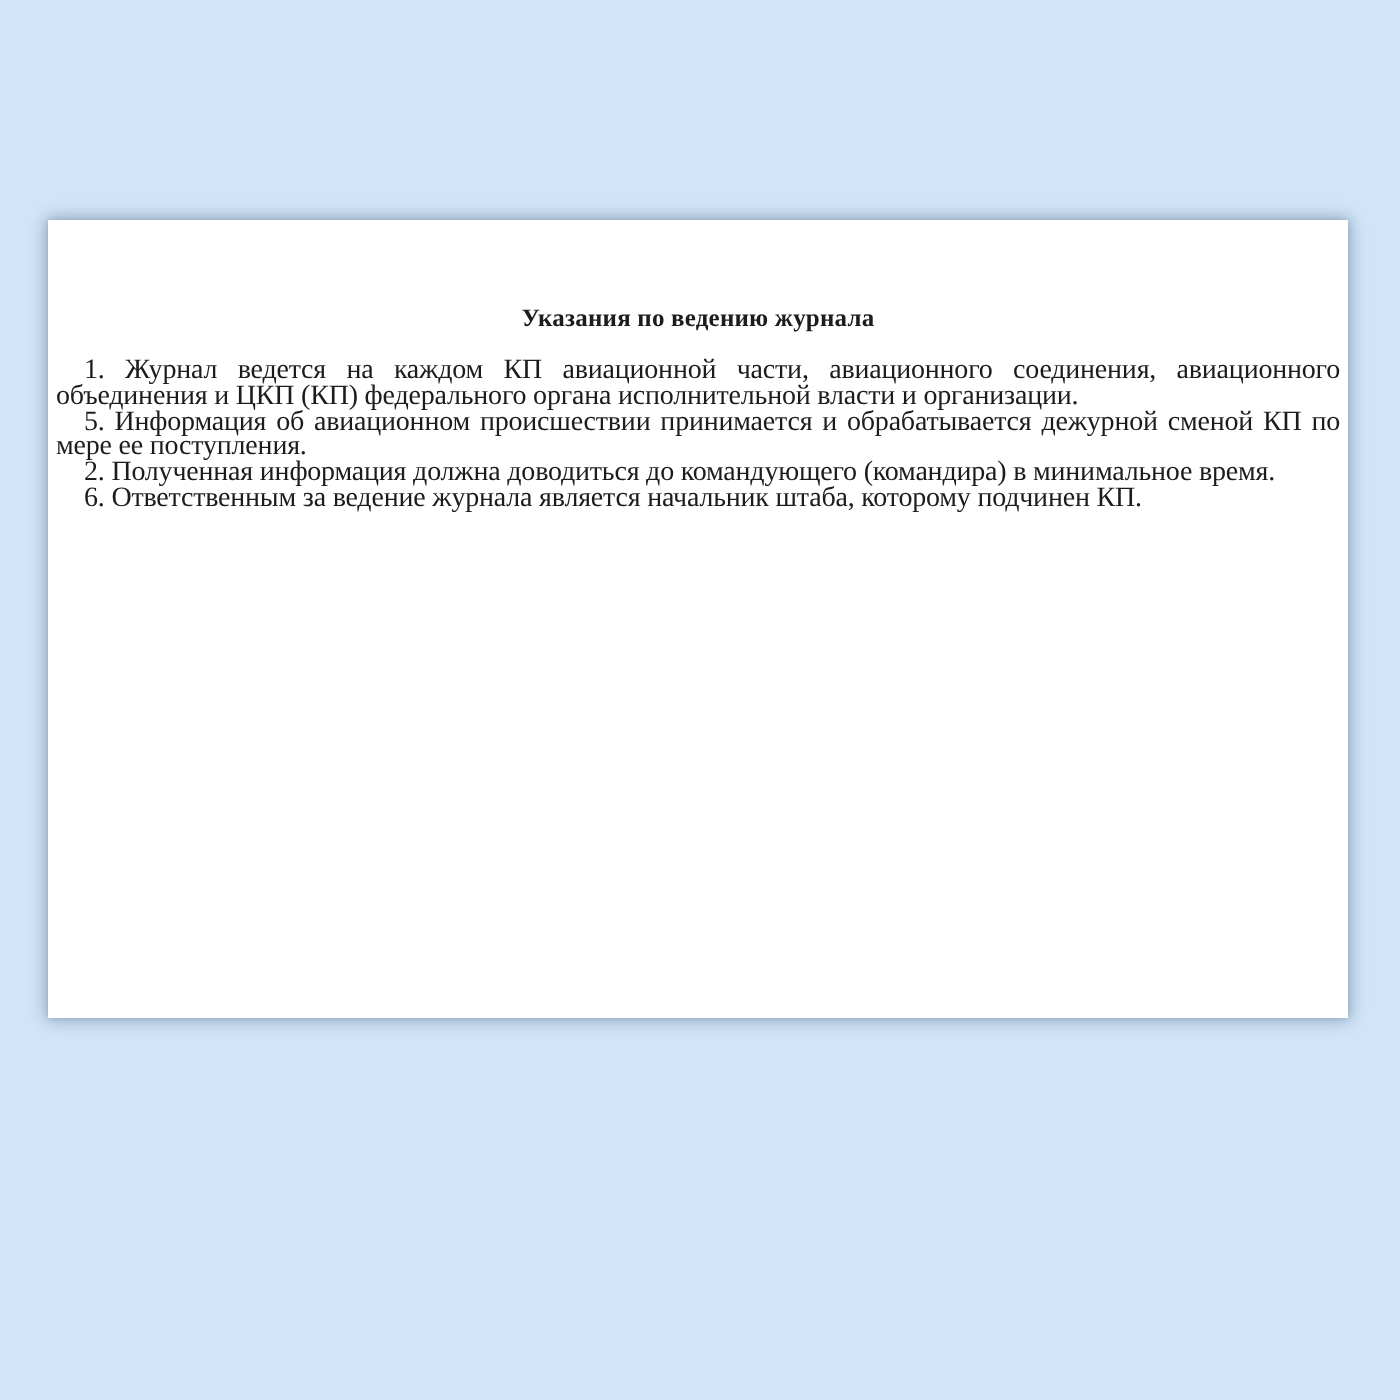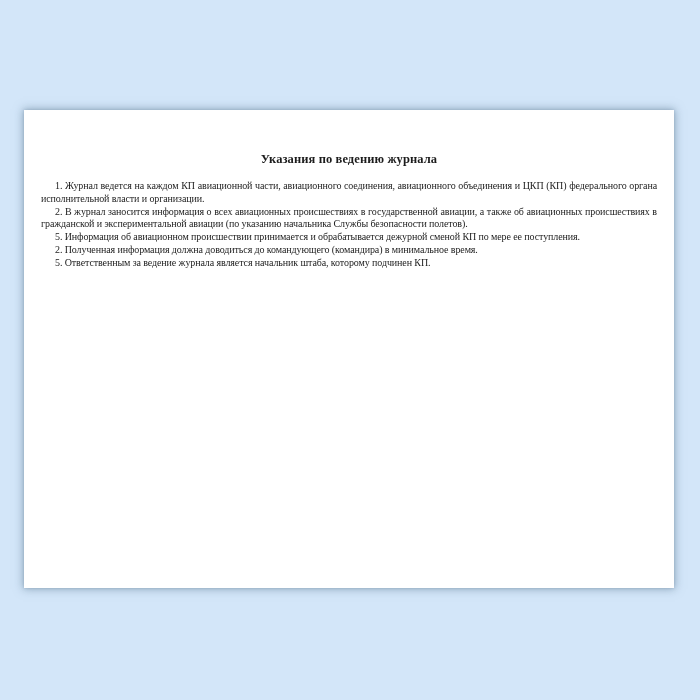--- a/index.html
+++ b/index.html
@@ -12,50 +12,49 @@
     background: #d3e6f9;
     position: relative;
     overflow: hidden;
     font-family: "Liberation Serif", "DejaVu Serif", serif;
   }
   .page {
     position: absolute;
     left: 24px;
     top: 110px;
     width: 650px;
-    height: 478px;
+    height: 399px;
     background: #ffffff;
     box-shadow: 0 0 9px 1px rgba(96, 124, 150, 0.55),
                 0 0 3px rgba(96, 124, 150, 0.35);
     box-sizing: border-box;
-    padding: 0 17px;
+    padding: 0 4px;
   }
   .doc-title {
     margin: 42px 0 13px 0;
     font-size: 12.5px;
     font-weight: bold;
     text-align: center;
     color: #1c1c1c;
     letter-spacing: 0.1px;
   }
   .doc-body p {
     margin: 0;
-    font-size: 10px;
+    font-size: 14px;
     line-height: 12.8px;
     letter-spacing: -0.1px;
     color: #1c1c1c;
     text-align: justify;
     text-indent: 14px;
   }
 </style>
 </head>
 <body>
 
 <div class="page">
   <h1 class="doc-title">Указания по ведению журнала</h1>
   <div class="doc-body">
     <p>1. Журнал ведется на каждом КП авиационной части, авиационного соединения, авиационного объединения и ЦКП (КП) федерального органа исполнительной власти и организации.</p>
-    <p>2. В журнал заносится информация о всех авиационных происшествиях в государственной авиации, а также об авиационных происшествиях в гражданской и экспериментальной авиации (по указанию начальника Службы безопасности полетов).</p>
     <p>5. Информация об авиационном происшествии принимается и обрабатывается дежурной сменой КП по мере ее поступления.</p>
     <p>2. Полученная информация должна доводиться до командующего (командира) в минимальное время.</p>
-    <p>5. Ответственным за ведение журнала является начальник штаба, которому подчинен КП.</p>
+    <p>6. Ответственным за ведение журнала является начальник штаба, которому подчинен КП.</p>
   </div>
 </div>
 
 </body></html>

